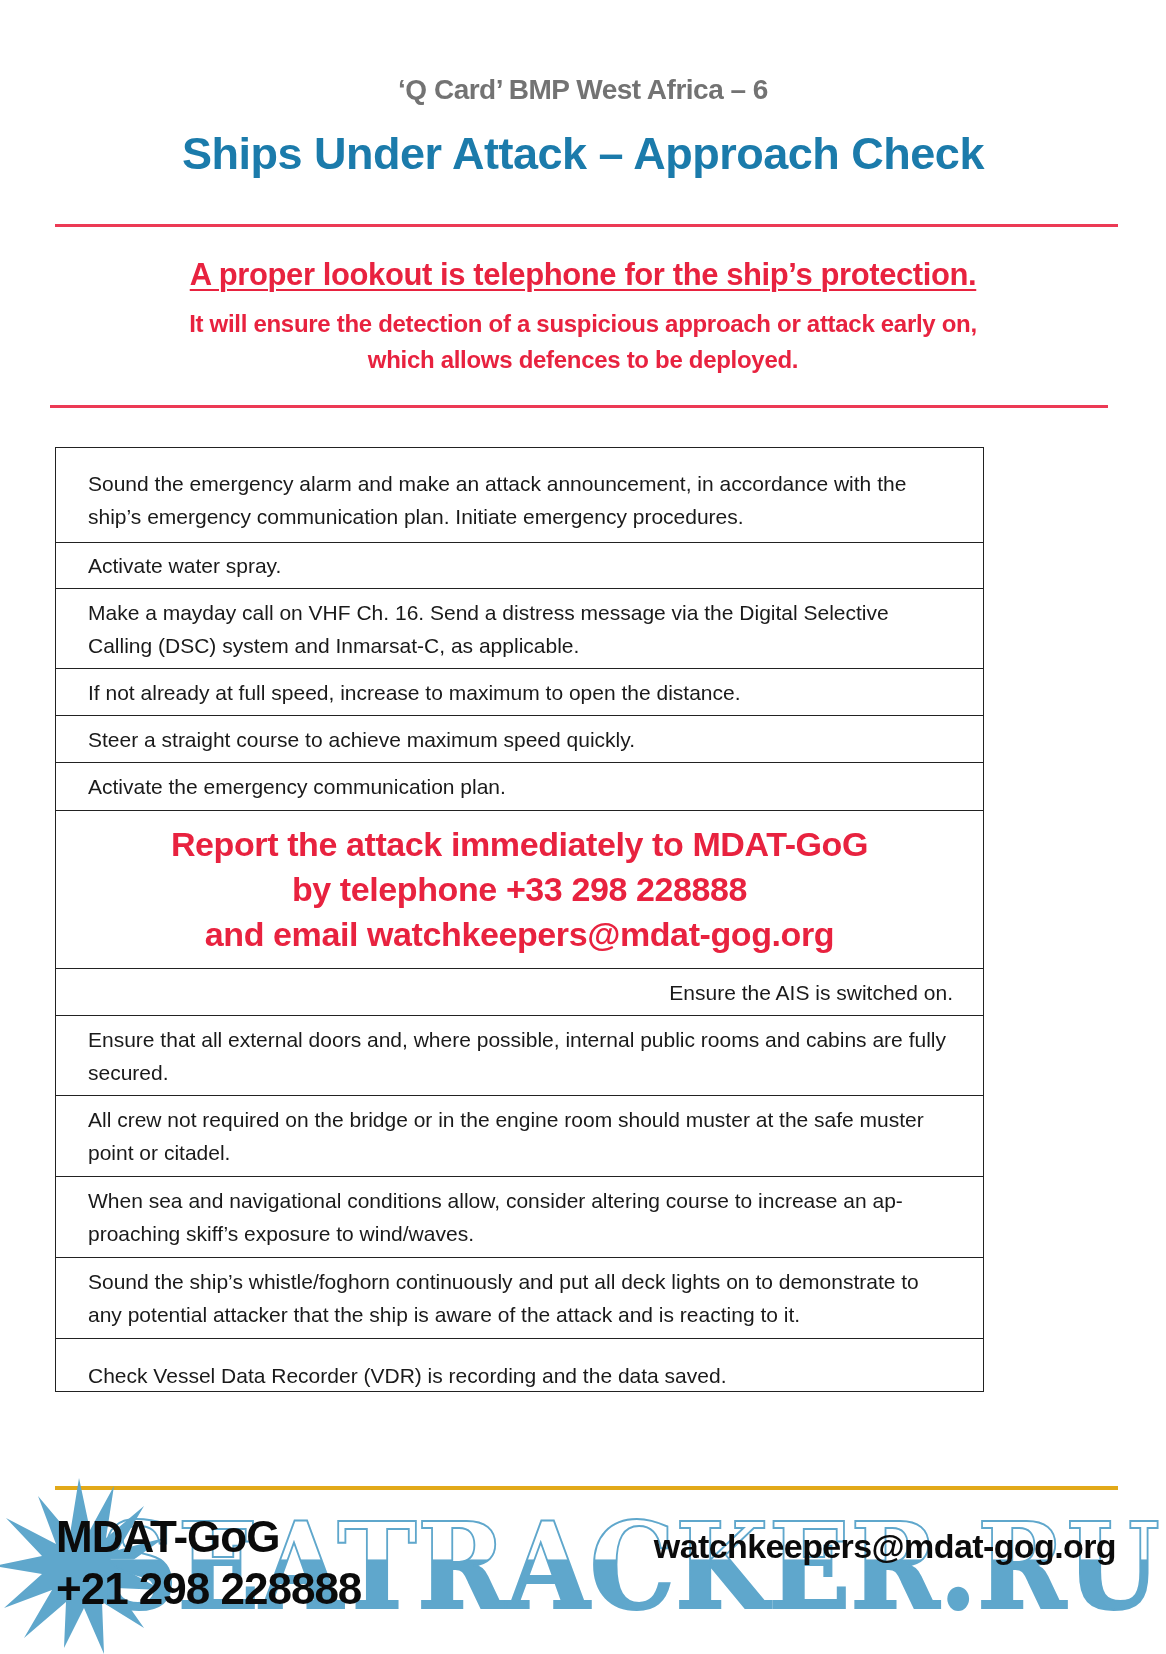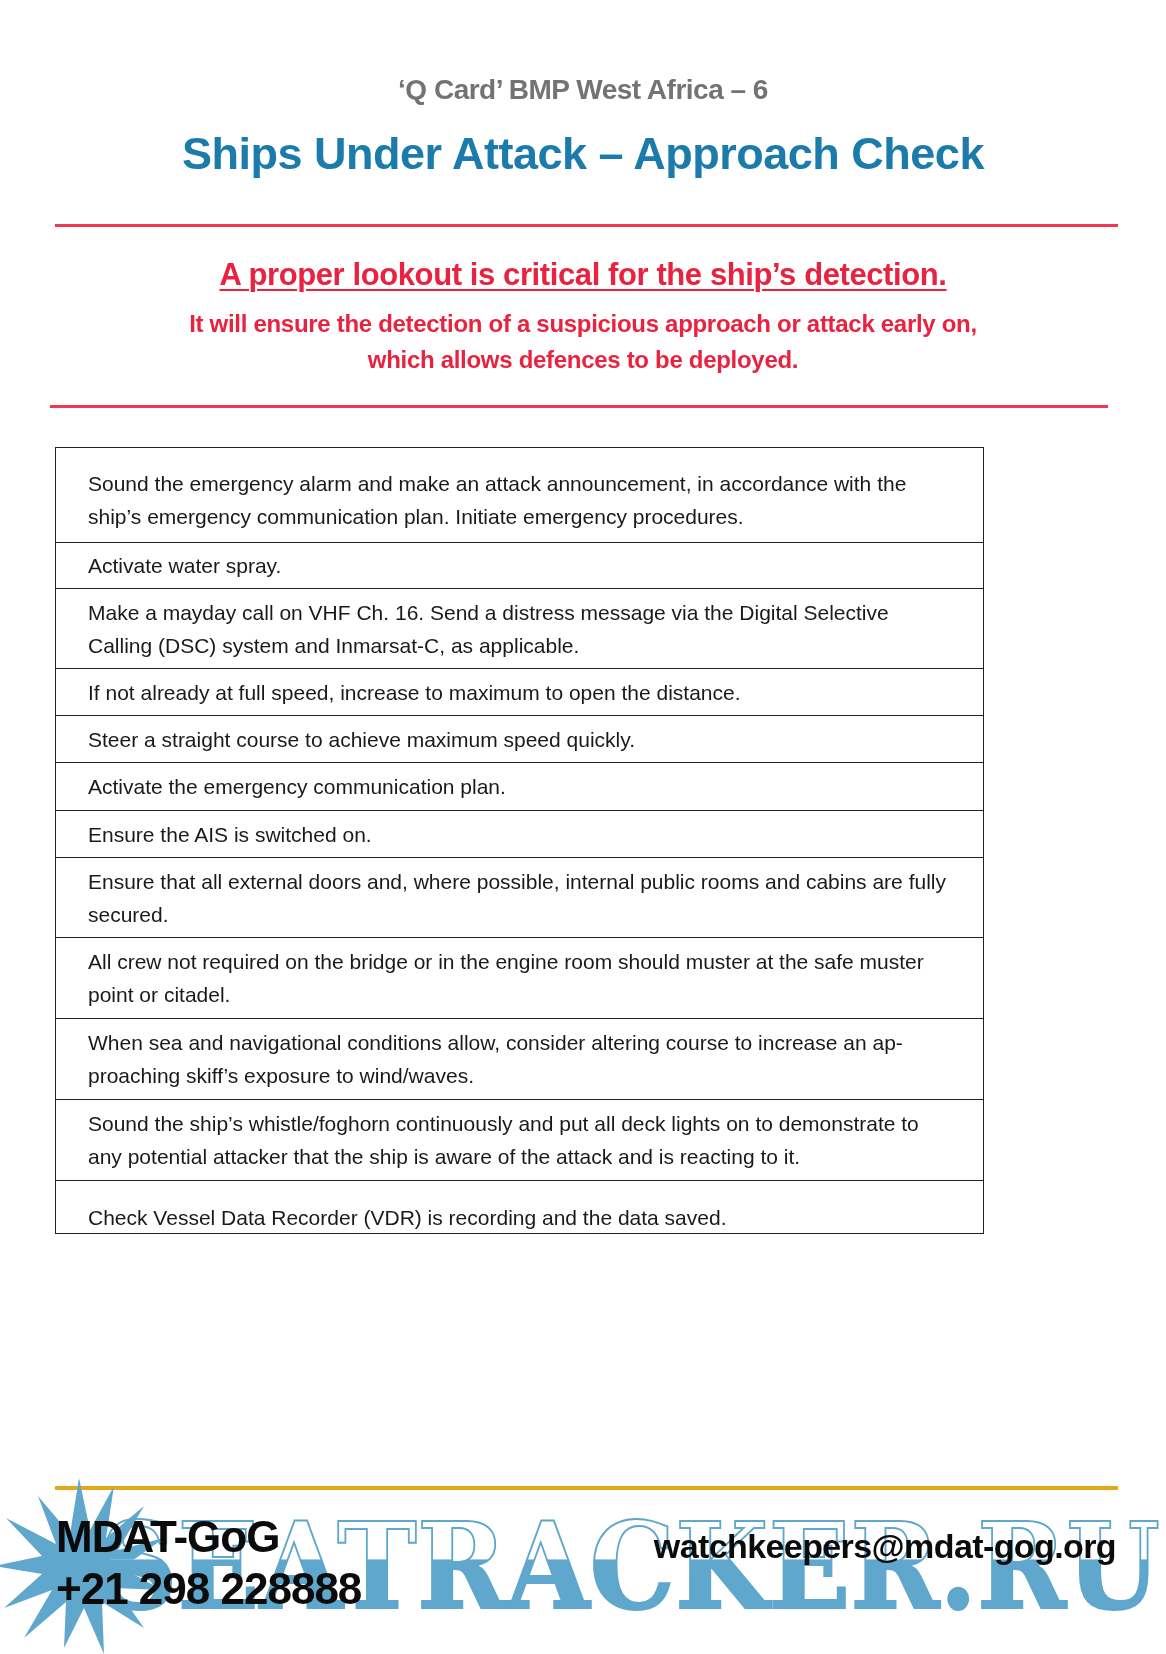--- a/index.html
+++ b/index.html
@@ -49,21 +49,21 @@
     .r5 { height: 47px; }
     .r6 { height: 47px; }
     .r7 { height: 48px; }
     .report {
       height: 158px; text-align: center; justify-content: center;
       color: #e8223f; font-weight: bold; font-size: 34px; line-height: 45px;
       padding: 0;
     }
     .report .lines { display: block; letter-spacing: -0.4px; }
     .report .lines span { display: block; }
-    .r9 { height: 47px; }
+    .r9 { height: 47px; justify-content: flex-end; }
     .r10 { height: 80px; }
     .r11 { height: 81px; }
     .r12 { height: 81px; }
     .r13 { height: 81px; }
     .r14 { height: 53px; align-items: flex-start; padding-top: 20px; }
     .yellow-rule {
       position: absolute; left: 55px; width: 1063px; top: 1486px; height: 4px; background: #e2a919;
     }
     .starburst {
       position: absolute; left: -6px; top: 1478px; width: 170px; height: 176px;
@@ -85,21 +85,21 @@
     }
   </style>
 </head>
 <body>
 
 <div class="subtitle">‘Q Card’ BMP West Africa – 6</div>
 <div class="title">Ships Under Attack – Approach Check</div>
 
 <div class="red-rule rule-1"></div>
 
-<div class="lookout-heading">A proper lookout is critical for the ship’s detection.</div>
+<div class="lookout-heading">A proper lookout is telephone for the ship’s protection.</div>
 <div class="lookout-body">
   <div>It will ensure the detection of a suspicious approach or attack early on,</div>
   <div>which allows defences to be deployed.</div>
 </div>
 
 <div class="red-rule rule-2"></div>
 
 <div class="checklist">
   <div class="row r1">
       <span class="txt">Sound the emergency alarm and make an attack announcement, in accordance with the ship’s emergency communication plan. Initiate emergency procedures.</span>
@@ -113,20 +113,27 @@
   <div class="row r5">
       <span class="txt">If not already at full speed, increase to maximum to open the distance.</span>
     </div>
   <div class="row r6">
       <span class="txt">Steer a straight course to achieve maximum speed quickly.</span>
     </div>
   <div class="row r7">
       <span class="txt">Activate the emergency communication plan.</span>
     </div>
 
+  <div class="row report">
+    <div class="lines">
+      <span>Report the attack immediately to MDAT-GoG</span>
+      <span>by telephone +33 298 228888</span>
+      <span>and email watchkeepers@mdat-gog.org</span>
+    </div>
+  </div>
 
   <div class="row r9">
       <span class="txt">Ensure the AIS is switched on.</span>
     </div>
   <div class="row r10">
       <span class="txt">Ensure that all external doors and, where possible, internal public rooms and cabins are fully secured.</span>
     </div>
   <div class="row r11">
       <span class="txt">All crew not required on the bridge or in the engine room should muster at the safe muster point or citadel.</span>
     </div>

